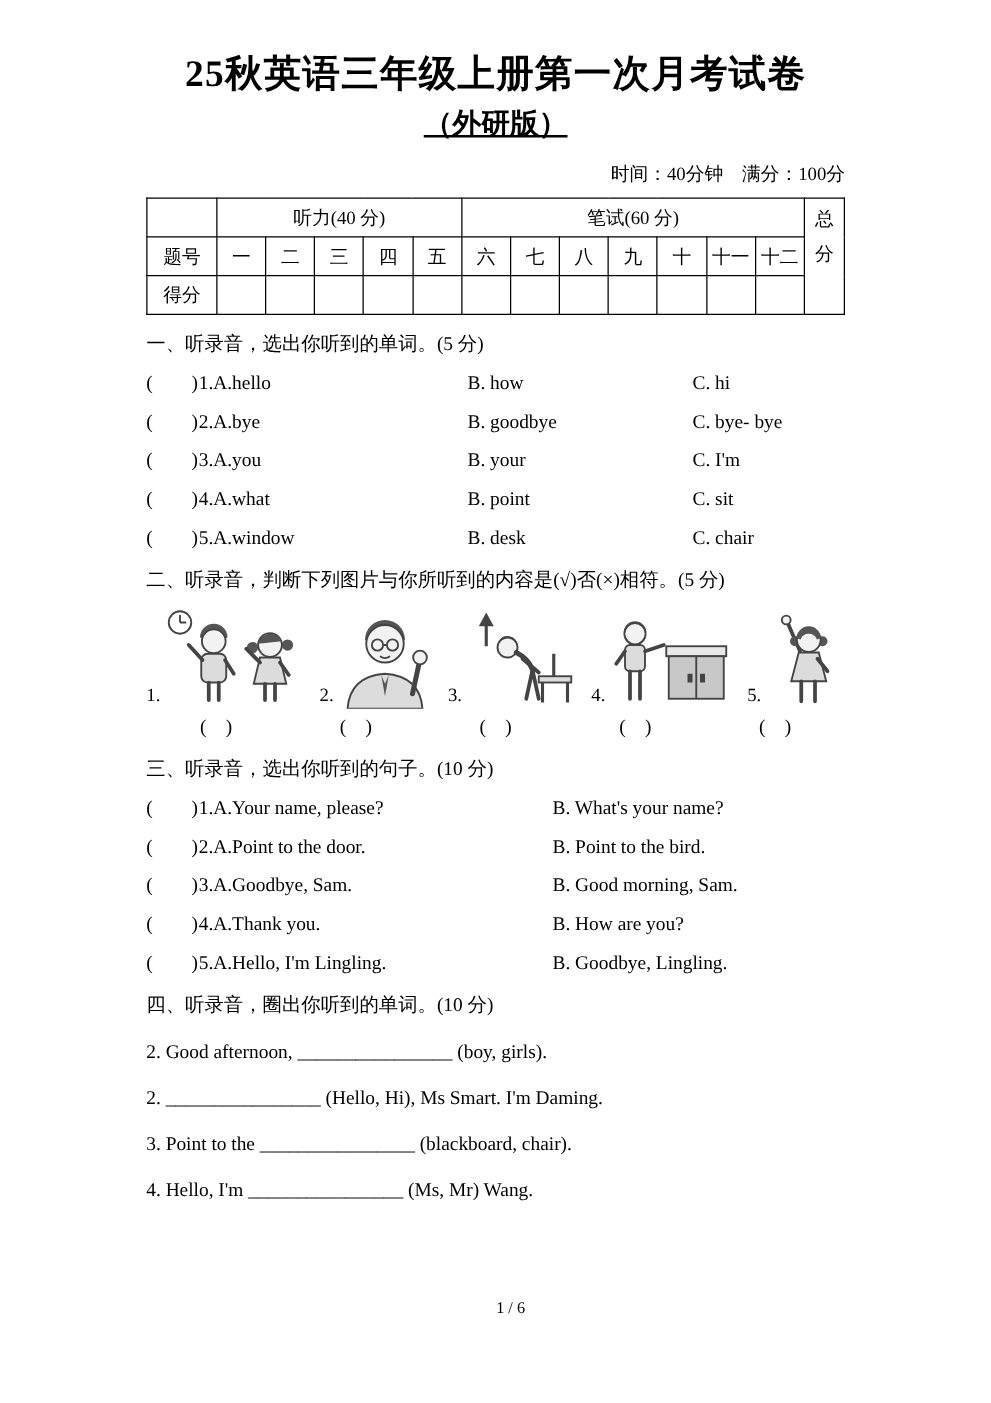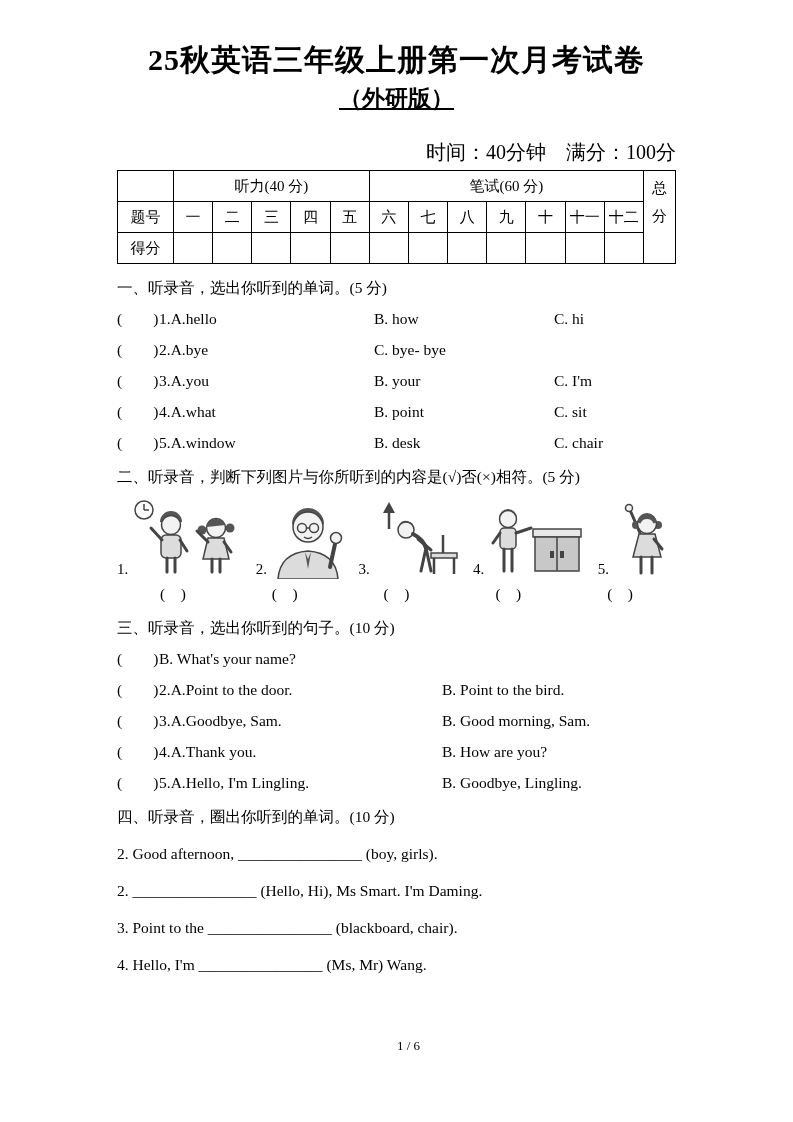--- a/index.html
+++ b/index.html
@@ -7,21 +7,21 @@
   body {
     width: 793px; height: 1122px;
     position: relative; overflow: hidden;
     font-family: "Liberation Serif", "DejaVu Serif", serif;
     color: #000;
   }
   .content { padding: 42px 117px 0 117px; }
 
   .title { text-align: center; font-size: 30px; font-weight: bold; letter-spacing: 1px; line-height: 36px; }
   .subtitle { text-align: center; font-size: 23px; font-weight: bold; margin-top: 6px; line-height: 30px; text-decoration: underline; }
-  .meta { text-align: right; font-size: 20px; margin-top: 28px; line-height: 20px; white-space: pre; }
+  .meta { text-align: right; font-size: 15px; margin-top: 16px; line-height: 20px; white-space: pre; }
 
   table.score-table { border-collapse: collapse; width: 100%; margin-top: 8px; table-layout: fixed; }
   .score-table td {
     border: 1px solid #000; height: 31px; text-align: center;
     font-size: 15px; padding: 0 1px; overflow: hidden;
   }
   .score-table .label-col { width: 56px; }
   .score-table .total {
     width: 32px; word-break: break-all; line-height: 28px;
     vertical-align: top; padding-top: 3px;
@@ -102,20 +102,21 @@
   <div class="s1-rows">
     <div class="row s1-row">
       <span class="paren">(        )</span>
       <span>1.A.hello</span>
       <span>B. how</span>
       <span>C. hi</span>
     </div>
     <div class="row s1-row">
       <span class="paren">(        )</span>
       <span>2.A.bye</span>
+      <span>B. goodbye</span>
       <span>C. bye- bye</span>
     </div>
     <div class="row s1-row">
       <span class="paren">(        )</span>
       <span>3.A.you</span>
       <span>B. your</span>
       <span>C. I'm</span>
     </div>
     <div class="row s1-row">
       <span class="paren">(        )</span>
@@ -218,20 +219,21 @@
     <span class="paren">(    )</span>
     <span class="paren">(    )</span>
     <span class="paren">(    )</span>
     <span class="paren">(    )</span>
   </div>
 
   <div class="sec-title">三、听录音，选出你听到的句子。(10 分)</div>
   <div class="s3-rows">
     <div class="row s3-row">
       <span class="paren">(        )</span>
+      <span>1.A.Your name, please?</span>
       <span>B. What's your name?</span>
     </div>
     <div class="row s3-row">
       <span class="paren">(        )</span>
       <span>2.A.Point to the door.</span>
       <span>B. Point to the bird.</span>
     </div>
     <div class="row s3-row">
       <span class="paren">(        )</span>
       <span>3.A.Goodbye, Sam.</span>

